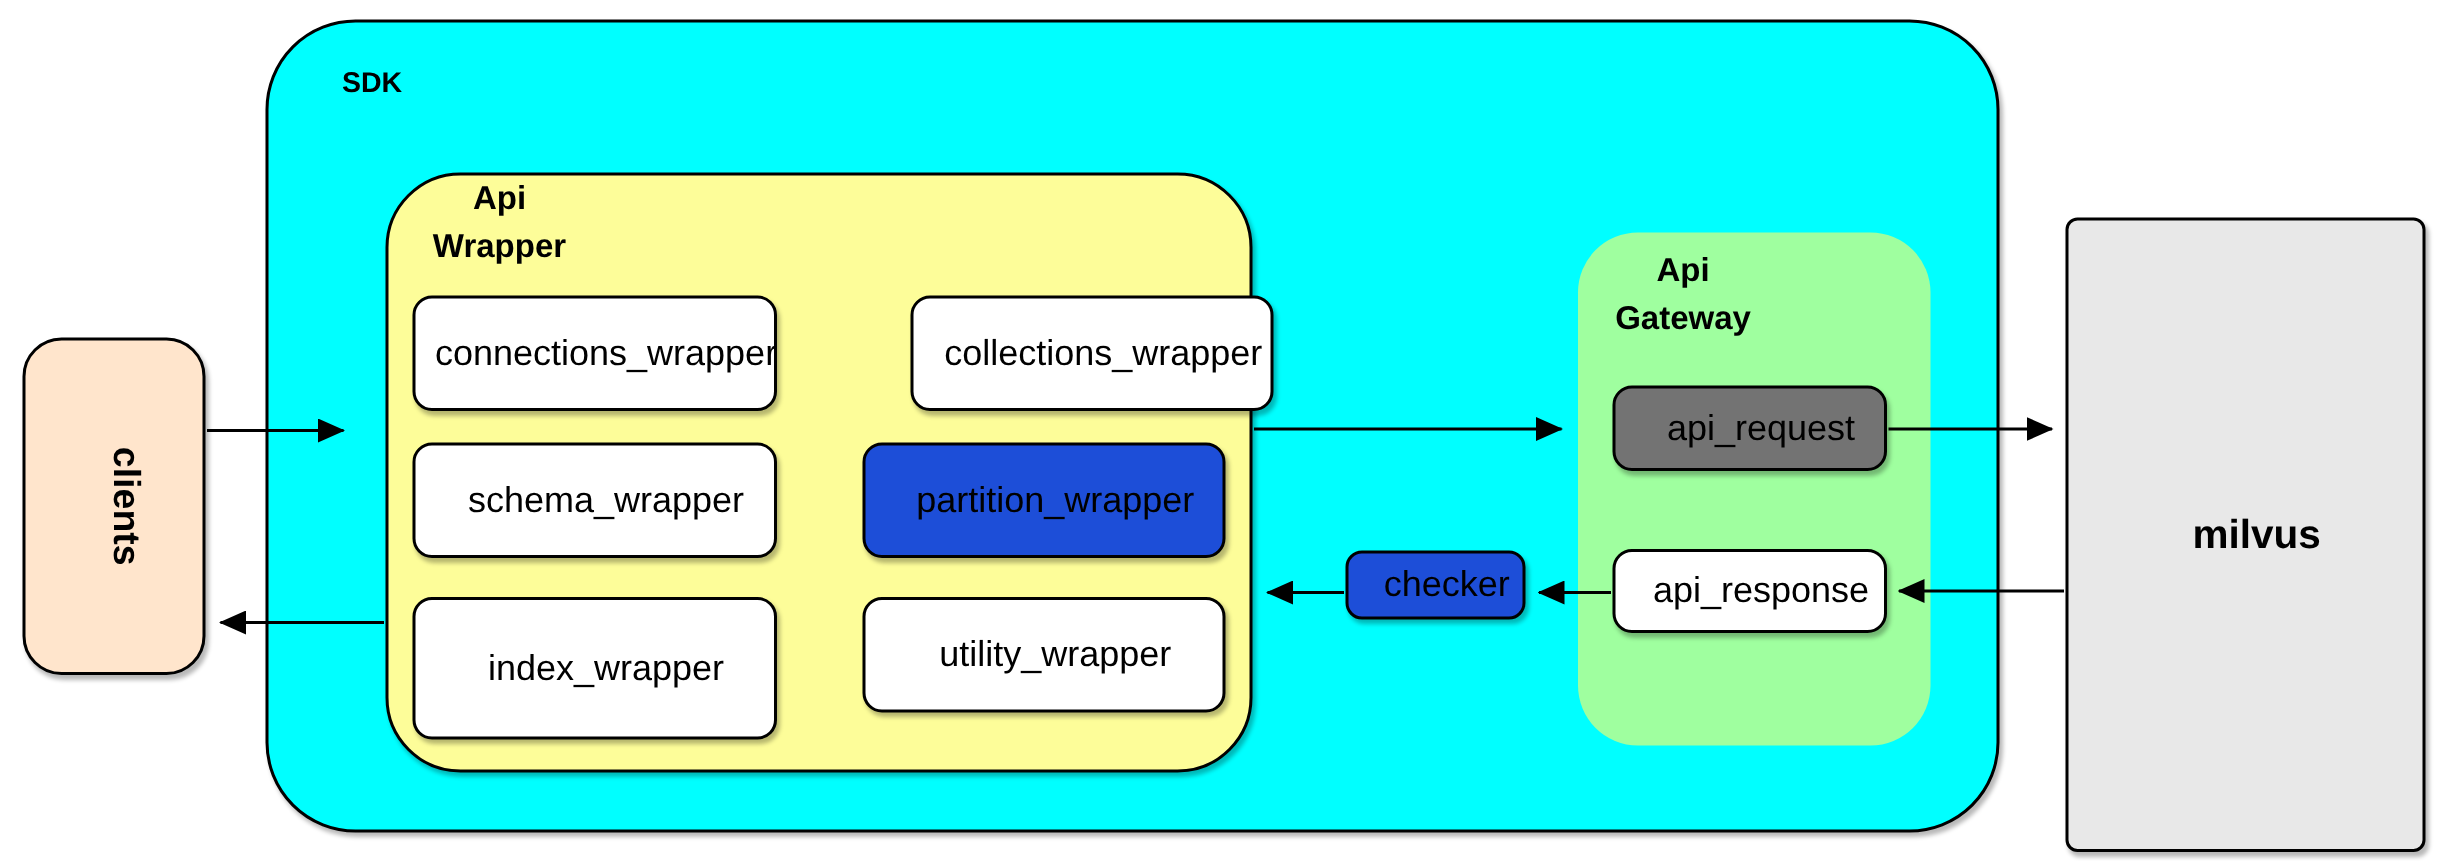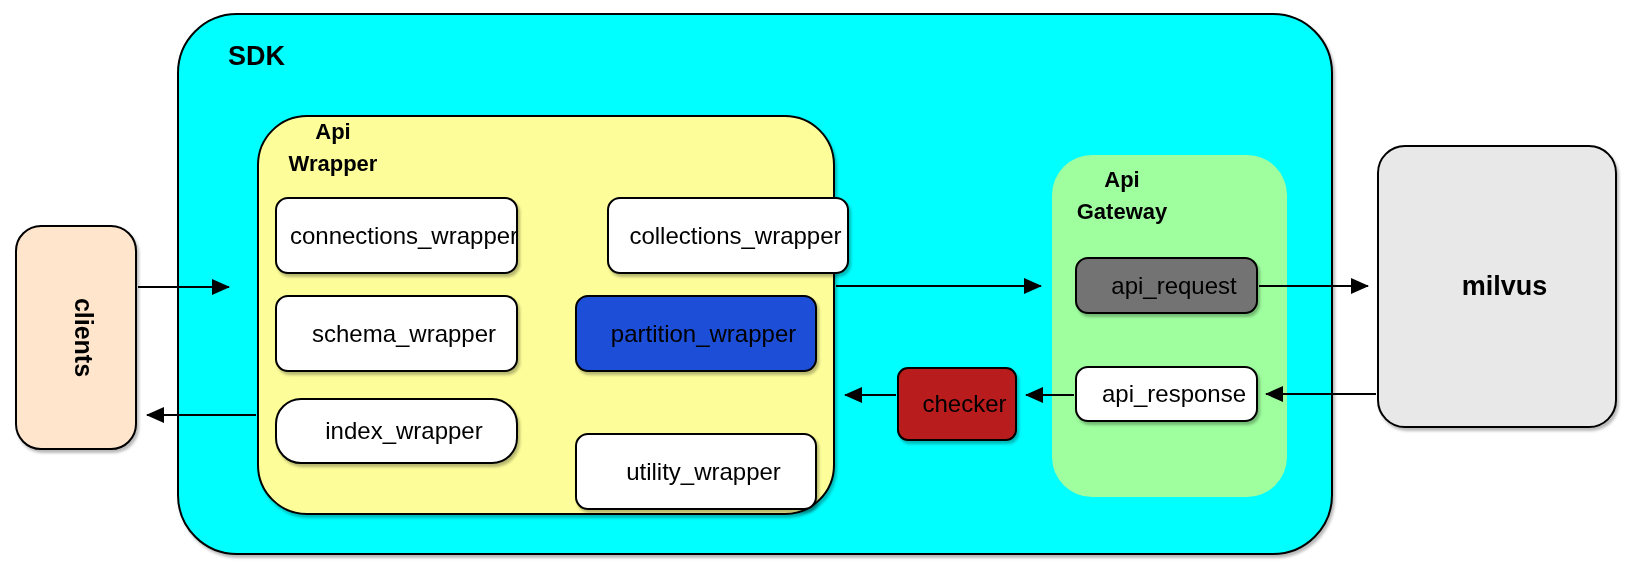--- a/index.html
+++ b/index.html
@@ -48,65 +48,65 @@
     pointer-events: none;
   }
   svg.arrows line { stroke: #000; stroke-width: 2; }
 </style>
 </head>
 <body>
 
 <div class="canvas">
 
   <div class="node container" style="left: 177px; top: 13px; width: 1156px; height: 542px; border-radius: 60px; background-color: rgb(0, 255, 255);"></div>
-  <div class="ctitle" style="left:228px; top:40px; font-size:27px;">SDK</div>
+  <div class="ctitle" style="left:228px; top:40px; font-size:19px;">SDK</div>
 
   <div class="node container" style="left: 257px; top: 115px; width: 578px; height: 400px; border-radius: 50px; z-index: 2; background-color: rgb(253, 253, 153);"></div>
   <div class="ctitle" style="left:258px; top:116px; width:150px;">Api
 Wrapper</div>
 
   <div class="node container noborder" style="left: 1052px; top: 155px; width: 235px; height: 342px; border-radius: 40px; z-index: 2; background-color: rgb(159, 255, 159);"></div>
   <div class="ctitle" style="left:1047px; top:164px; width:150px;">Api
 Gateway</div>
 
   <div class="node" style="left: 15px; top: 225px; width: 122px; height: 225px; border-radius: 26px; background-color: rgb(255, 229, 204);">
     <span class="rot90">clients</span>
   </div>
 
-  <div class="node bold" style="left: 1377px; top: 145px; width: 240px; height: 283px; border-radius: 28px; font-size: 27px; background-color: rgb(232, 232, 232);">
+  <div class="node bold" style="left: 1377px; top: 145px; width: 240px; height: 423px; border-radius: 8px; font-size: 27px; background-color: rgb(232, 232, 232);">
     <span>milvus</span>
   </div>
 
   <div class="node leaf" style="left: 275px; top: 197px; width: 243px; height: 77px; z-index: 3; background-color: rgb(255, 255, 255);">
     <span>connections_wrapper</span>
   </div>
   <div class="node leaf" style="left: 575px; top: 197px; width: 242px; height: 77px; z-index: 3; background-color: rgb(255, 255, 255); margin-left: 32px;">
     <span>collections_wrapper</span>
   </div>
   <div class="node leaf" style="left: 275px; top: 295px; width: 243px; height: 77px; z-index: 3; background-color: rgb(255, 255, 255); justify-content: center;">
     <span>schema_wrapper</span>
   </div>
   <div class="node leaf" style="left: 575px; top: 295px; width: 242px; height: 77px; z-index: 3; background-color: #1d4ed8;">
     <span>partition_wrapper</span>
   </div>
-  <div class="node leaf" style="left: 275px; top: 398px; width: 243px; height: 66px; z-index: 3; background-color: rgb(255, 255, 255); border-radius: 26px;">
+  <div class="node leaf" style="left: 275px; top: 398px; width: 243px; height: 95px; z-index: 3; background-color: rgb(255, 255, 255);">
     <span>index_wrapper</span>
   </div>
-  <div class="node leaf" style="left: 575px; top: 398px; width: 242px; height: 77px; z-index: 3; background-color: rgb(255, 255, 255); margin-top: 35px;">
+  <div class="node leaf" style="left: 575px; top: 398px; width: 242px; height: 77px; z-index: 3; background-color: rgb(255, 255, 255);">
     <span>utility_wrapper</span>
   </div>
 
   <div class="node leaf" style="left: 1075px; top: 257px; width: 183px; height: 57px; z-index: 3; background-color: #737373;">
     <span>api_request</span>
   </div>
   <div class="node leaf" style="left: 1075px; top: 366px; width: 183px; height: 56px; z-index: 3; background-color: rgb(255, 255, 255);">
     <span>api_response</span>
   </div>
 
-  <div class="node leaf" style="left: 897px; top: 367px; width: 120px; height: 74px; border-radius: 11px; z-index: 3; background-color: #b91c1c;">
+  <div class="node leaf" style="left: 897px; top: 367px; width: 120px; height: 46px; border-radius: 11px; z-index: 3; background-color: #1d4ed8;">
     <span>checker</span>
   </div>
 
   <svg class="arrows" width="1634" height="574" viewBox="0 0 1634 574">
     <defs>
       <marker id="ah" viewBox="0 0 9 8" markerWidth="9" markerHeight="8" refX="8.5" refY="4" orient="auto" markerUnits="strokeWidth">
         <path d="M0,0 L9,4 L0,8 Z" fill="#000"></path>
       </marker>
     </defs>
     <line x1="138" y1="287" x2="229" y2="287" marker-end="url(#ah)"></line>

